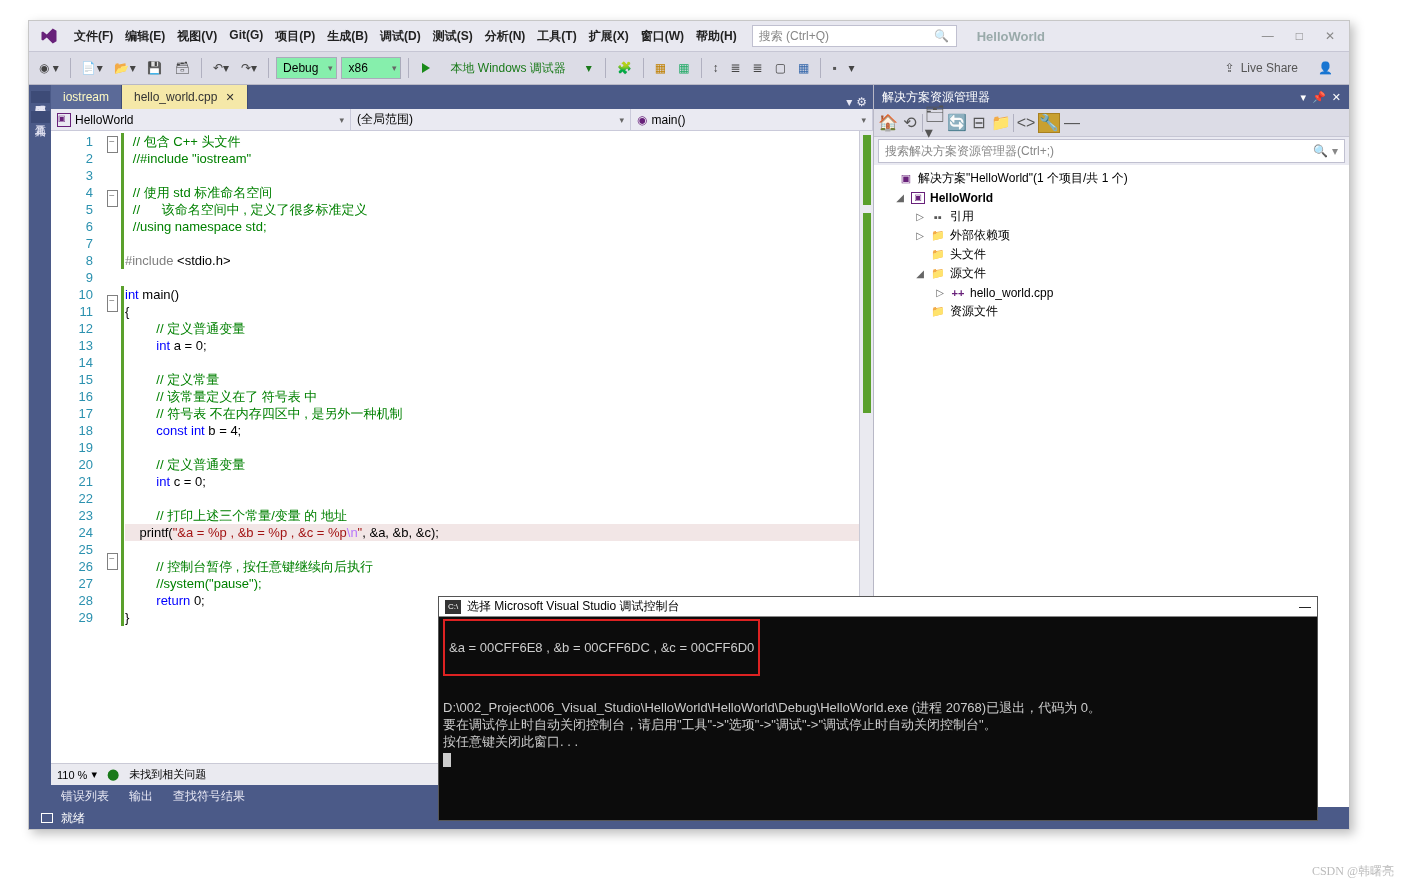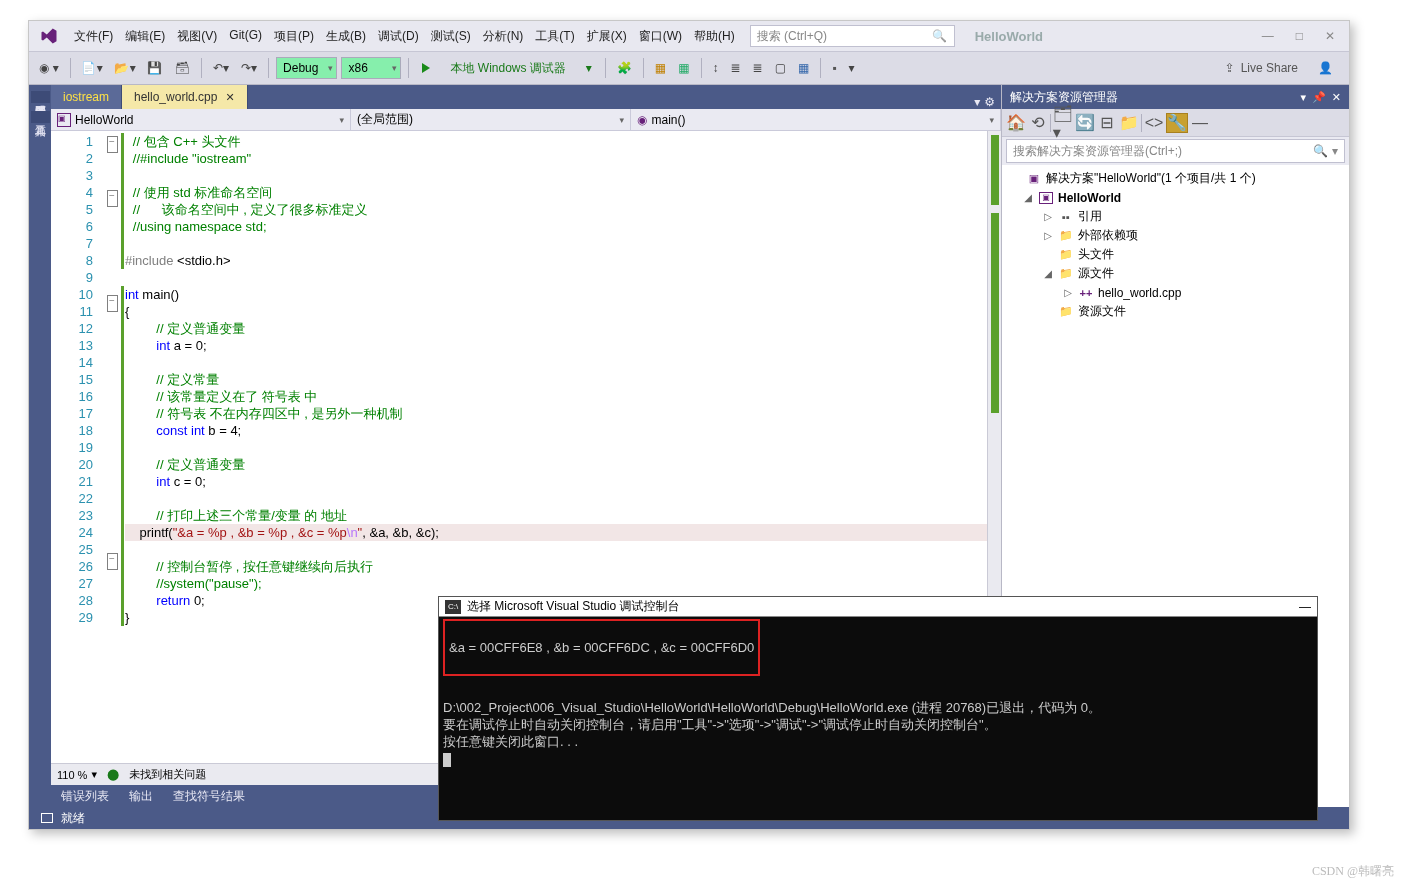--- a/index.html
+++ b/index.html
@@ -2,39 +2,39 @@
 <html><head>
 <meta charset="utf-8">
 <style>
 * { margin:0; padding:0; box-sizing:border-box; font-family:"Microsoft YaHei","Segoe UI",sans-serif; }
 body { background:#fff; width:1408px; height:888px; overflow:hidden; position:relative; }
 .shell { position:absolute; left:28px; top:20px; width:1322px; height:810px; background:#fff; border:1px solid #c7c7c7; box-shadow:4px 4px 10px rgba(0,0,0,.25); }
 .menubar { height:30px; background:#e8e8f0; display:flex; align-items:center; font-size:12px; color:#222; }
 .vs-logo { width:24px; height:24px; margin:0 8px; display:flex; align-items:center; justify-content:center; }
 .vs-logo svg { width:18px; height:18px; }
 .menu-items { display:flex; gap:2px; }
-.menu-items span { padding:4px 5px; cursor:default; }
+.menu-items span { padding:4px 5px; cursor:default;font-weight:bold; }
 .menubar .search { margin-left:10px; width:205px; height:22px; border:1px solid #c0c0d0; background:#fff; display:flex; align-items:center; padding:0 6px; color:#888; font-size:12px; }
 .menubar .search .mag { margin-left:auto; opacity:.6; }
 .app-title { margin-left:20px; color:#9aa; font-weight:600; font-size:13px; }
 .win-btns { margin-left:auto; display:flex; gap:22px; margin-right:14px; color:#888; }
 .toolbar { height:34px; background:#dcdce6; border-top:1px solid #c6c6d4; border-bottom:1px solid #b8b8c6; display:flex; align-items:center; padding:0 6px; font-size:12px; gap:4px; }
 .tb-sep { width:1px; height:20px; background:#b0b0c0; margin:0 3px; }
 .tb-btn { padding:2px 4px; color:#444; display:flex; align-items:center; gap:2px; }
 .combo { height:22px; border:1px solid #aab; background:#86efac; padding:0 18px 0 6px; display:flex; align-items:center; position:relative; min-width:60px; }
 .combo::after { content:"▾"; position:absolute; right:4px; font-size:9px; color:#666; }
 .run-btn { color:#1a7a1a; display:flex; align-items:center; gap:20px; padding:0 6px; }
 .run-btn .tri { width:0; height:0; border-left:8px solid #1a8a1a; border-top:5px solid transparent; border-bottom:5px solid transparent; }
 .live-share { margin-left:auto; display:flex; align-items:center; gap:6px; color:#555; padding-right:10px; }
 .body-row { display:flex; height:calc(100% - 30px - 34px - 22px); }
 .left-rail { width:22px; background:#4b5a88; display:flex; flex-direction:column; align-items:center; padding-top:6px; gap:8px; }
 .rail-tab { writing-mode:vertical-rl; color:#e6e6f4; font-size:11px; padding:6px 2px; background:#3d4b77; }
 .editor-pane { flex:1; display:flex; flex-direction:column; min-width:0; }
 .doc-tabs { height:24px; background:#4b5a88; display:flex; align-items:flex-end; font-size:12px; }
-.doc-tab { height:24px; padding:0 12px; display:flex; align-items:center; color:#fde047; background:#5b6a98; border-right:1px solid #3d4b77; }
+.doc-tab { height:24px; padding:0 12px; display:flex; align-items:center; color:#fef9c3; background:#5b6a98; border-right:1px solid #3d4b77; }
 .doc-tab.active { background:#f5e8a8; color:#333; }
 .doc-tab .x { margin-left:8px; font-size:11px; }
 .doc-tabs-right { margin-left:auto; color:#e8e8f4; padding:0 6px; font-size:12px; display:flex; gap:4px; }
 .nav-bar { height:22px; background:#eaeaf2; border-bottom:1px solid #cacada; display:flex; font-size:12px; }
 .nav-combo { flex:1; border-right:1px solid #cacada; display:flex; align-items:center; padding:0 6px; position:relative; }
 .nav-combo::after { content:"▾"; position:absolute; right:6px; font-size:9px; color:#666; }
 .nav-combo .ic { width:14px; height:14px; margin-right:4px; display:inline-block; }
 .code-area { flex:1; display:flex; overflow:hidden; background:#fff; position:relative; }
 .gutter { width:52px; background:#fff; border-right:0; text-align:right; padding-right:10px; font-family:Consolas,monospace; font-size:13px; color:#2b91af; line-height:17px; padding-top:2px; }
 .fold-col { width:18px; padding-top:2px; font-family:Consolas,monospace; font-size:10px; color:#808080; line-height:17px; text-align:center; }
@@ -50,21 +50,21 @@
 .right-margin { width:14px; background:#eaeaf0; border-left:1px solid #cacad6; position:relative; }
 .right-margin .mk { position:absolute; right:2px; width:8px; height:3px; }
 .bottom-strip { height:22px; background:#eaeaf0; border-top:1px solid #cacad6; display:flex; align-items:center; font-size:11px; padding:0 6px; gap:10px; }
 .bottom-strip .zoom { display:flex; align-items:center; gap:4px; }
 .issue-ok { color:#1a7a1a; }
 .bottom-tabs { height:22px; background:#4b5a88; display:flex; align-items:center; font-size:12px; color:#e8e8f4; padding:0; }
 .bottom-tabs span { padding:3px 10px; }
 .statusbar { height:22px; background:#4b5a88; color:#fff; font-size:12px; display:flex; align-items:center; padding:0 12px; }
 .statusbar .sq { width:12px; height:10px; border:1.5px solid #fff; margin-right:8px; }
 
-.sol-pane { width:348px; background:#eaeaf2; display:flex; flex-direction:column; border-left:1px solid #b8b8c6; }
+.sol-pane { width:476px; background:#eaeaf2; display:flex; flex-direction:column; border-left:1px solid #b8b8c6; }
 .sol-title { height:24px; background:#4b5a88; color:#fff; font-size:12px; display:flex; align-items:center; padding:0 8px; }
 .sol-title .pins { margin-left:auto; display:flex; gap:6px; font-size:11px; }
 .sol-tb { height:28px; background:#dcdce6; border-bottom:1px solid #c6c6d4; display:flex; align-items:center; padding:0 4px; gap:2px; }
 .sol-tb .ico { width:20px; height:20px; display:flex; align-items:center; justify-content:center; color:#555; }
 .sol-tb .prop-ico { background:#c8a030; color:#fff; width:22px; border:1px solid #a88020; }
 .sol-search { height:24px; border:1px solid #c0c0d0; background:#fff; margin:2px 4px; display:flex; align-items:center; padding:0 6px; font-size:12px; color:#888; }
 .sol-search .mag { margin-left:auto; }
 .tree { flex:1; background:#fff; font-size:12px; padding:4px 0; overflow:auto; }
 .tree-row { display:flex; align-items:center; height:19px; padding-left:8px; gap:4px; }
 .tree-row .exp { width:12px; text-align:center; color:#666; font-size:10px; }

